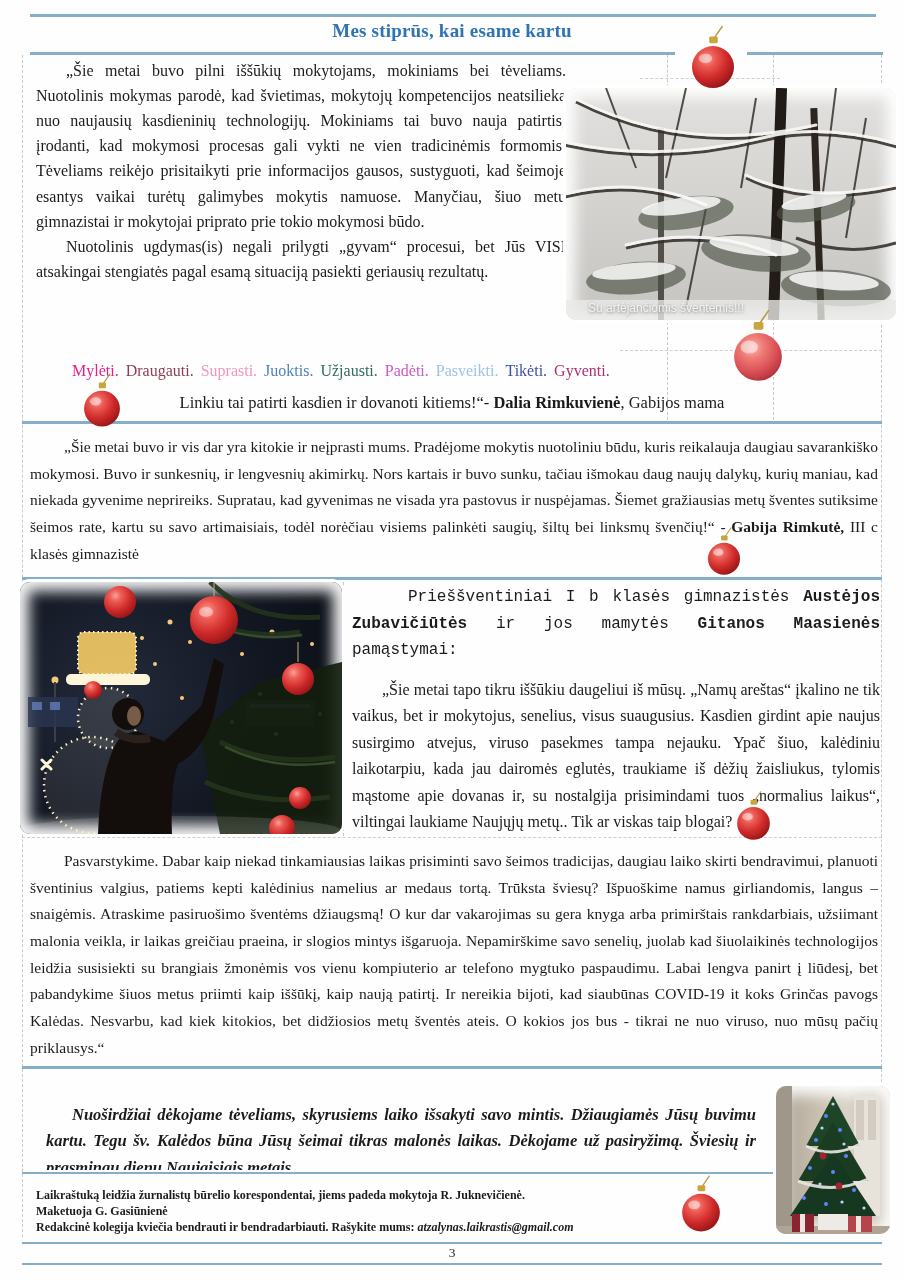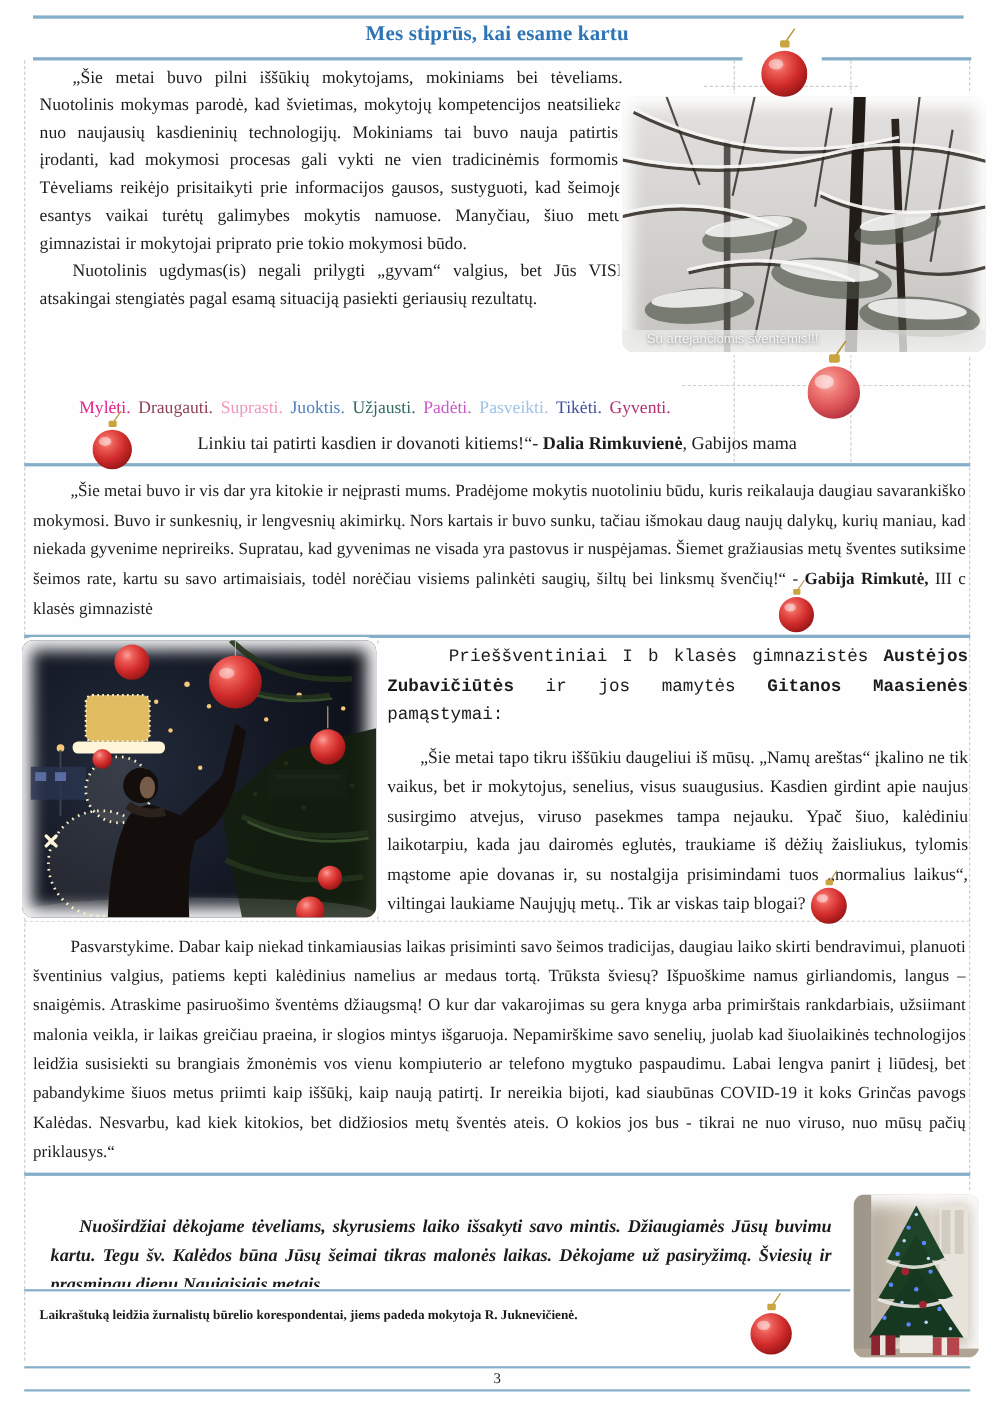--- a/index.html
+++ b/index.html
@@ -82,21 +82,21 @@
   <div class="dash-v" style="left:773px;top:55px;height:32px;"></div>
   <div class="dash-v" style="left:667px;top:322px;height:98px;"></div>
   <div class="dash-v" style="left:773px;top:322px;height:98px;"></div>
   <div class="dash-v" style="left:343px;top:582px;height:254px;"></div>
   <div class="dash-h" style="left:640px;top:78px;width:140px;"></div>
   <div class="dash-h" style="left:620px;top:350px;width:262px;"></div>
   <div class="dash-h" style="left:22px;top:837px;width:860px;"></div>
 
   <div class="col-text">
     <p>„Šie metai buvo pilni iššūkių mokytojams, mokiniams bei tėveliams. Nuotolinis mokymas parodė, kad švietimas, mokytojų kompetencijos neatsilieka nuo naujausių kasdieninių technologijų. Mokiniams tai buvo nauja patirtis, įrodanti, kad mokymosi procesas gali vykti ne vien tradicinėmis formomis. Tėveliams  reikėjo prisitaikyti prie informacijos gausos, sustyguoti, kad šeimoje esantys vaikai turėtų galimybes mokytis namuose. Manyčiau, šiuo metu gimnazistai ir mokytojai priprato prie tokio mokymosi būdo.</p>
-    <p>Nuotolinis ugdymas(is) negali prilygti „gyvam“ valgius, bet Jūs VISI atsakingai stengiatės pagal esamą situaciją pasiekti geriausių rezultatų.</p>
+    <p>Nuotolinis ugdymas(is) negali prilygti „gyvam“ procesui, bet Jūs VISI atsakingai stengiatės pagal esamą situaciją pasiekti geriausių rezultatų.</p>
   </div>
 
   <div class="photo forest">
     <svg viewBox="0 0 330 232" width="330" height="232">
       <rect x="0" y="0" width="330" height="232" fill="#d8d7d4" opacity="0.0"></rect>
       <g stroke="#38322c" stroke-width="3" fill="none" opacity="0.9">
         <path d="M-10 55 Q90 80 200 52 Q260 38 335 60"></path>
         <path d="M10 14 Q120 70 250 40"></path>
         <path d="M-5 110 Q70 90 140 120"></path>
         <path d="M180 90 Q240 120 330 100"></path>
@@ -275,20 +275,22 @@
         <rect x="24" y="128" width="5" height="18" fill="#e9e4dd"></rect>
       <rect x="72" y="130" width="24" height="16" fill="#b5454d"></rect>
         <rect x="80" y="130" width="5" height="16" fill="#efe9e2"></rect>
     </svg>
   </div>
 
   <div class="hline thin" style="left:22px;top:1172px;width:860px;"></div>
 
   <div class="footer">
     <div>Laikraštuką leidžia žurnalistų būrelio korespondentai, jiems padeda mokytoja R. Juknevičienė.</div>
+    <div>Maketuoja G. Gasiūnienė</div>
+    <div><span>Redakcinė kolegija kviečia bendrauti ir bendradarbiauti. Rašykite mums: </span><span class="email">atzalynas.laikrastis@gmail.com</span></div>
   </div>
 
   <div class="hline thin" style="left:22px;top:1242px;width:860px;"></div>
   <div class="pagenum">3</div>
   <div class="hline thin" style="left:22px;top:1263px;width:860px;"></div>
 
   <div class="orn" style="left:692px;top:24px;width:42px;height:67px;">
     <svg viewBox="0 0 44 70">
         <path d="M32 2 L23 15" stroke="#b8963c" stroke-width="1.4" fill="none"></path>
         <rect x="18" y="13" width="9" height="7" rx="1.5" fill="#c9a53f"></rect>

